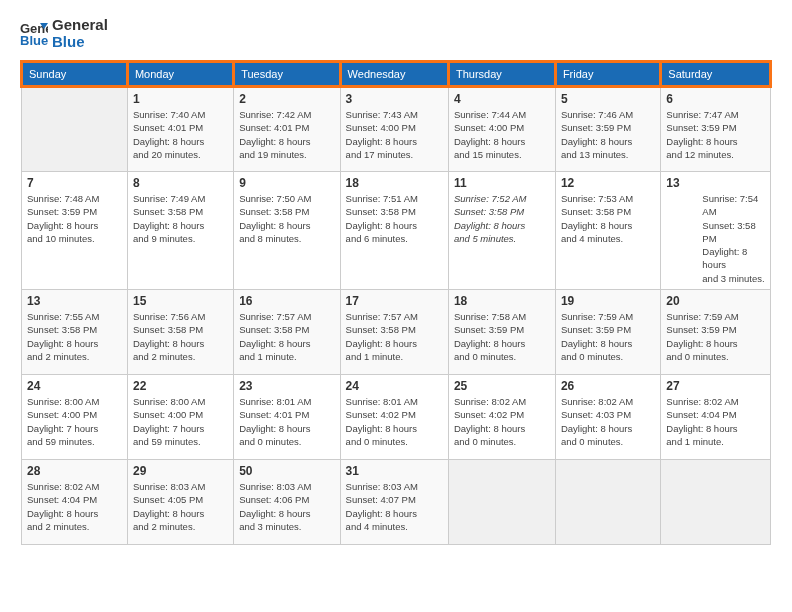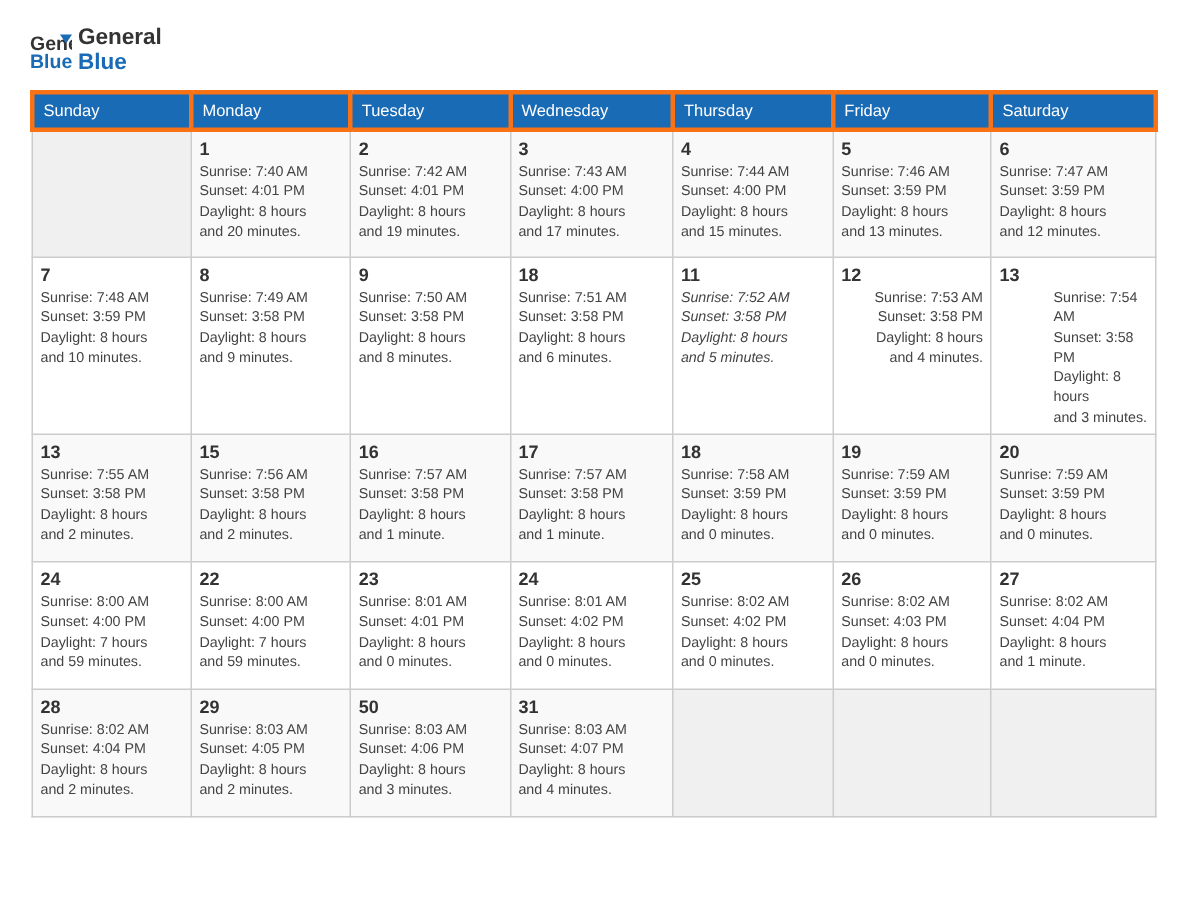--- a/index.html
+++ b/index.html
@@ -195,21 +195,21 @@
           </td>
           <td>
             <span class="day-number">11</span>
             <div class="day-detail" style="white-space: pre-line; font-style: italic;">Sunrise: 7:52 AM
 Sunset: 3:58 PM
 Daylight: 8 hours
 and 5 minutes.</div>
           </td>
           <td>
             <span class="day-number">12</span>
-            <div class="day-detail" style="white-space: pre-line; text-align: right;">Sunrise: 7:53 AM
+            <div class="day-detail" style="white-space: pre-line;">Sunrise: 7:53 AM
 Sunset: 3:58 PM
 Daylight: 8 hours
 and 4 minutes.</div>
           </td>
           <td>
             <span class="day-number">13</span>
             <div class="day-detail" style="white-space: pre-line; margin-left: 36px;">Sunrise: 7:54 AM
 Sunset: 3:58 PM
 Daylight: 8 hours
 and 3 minutes.</div>

